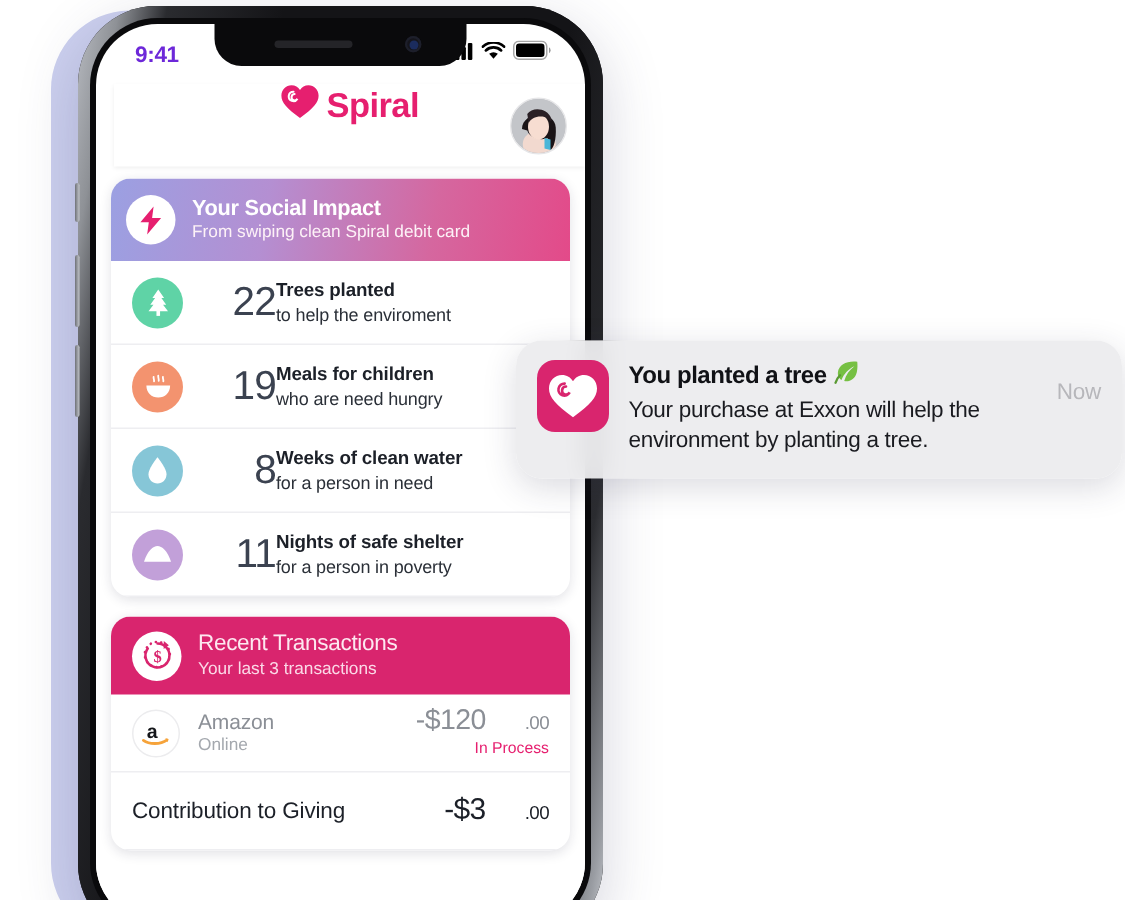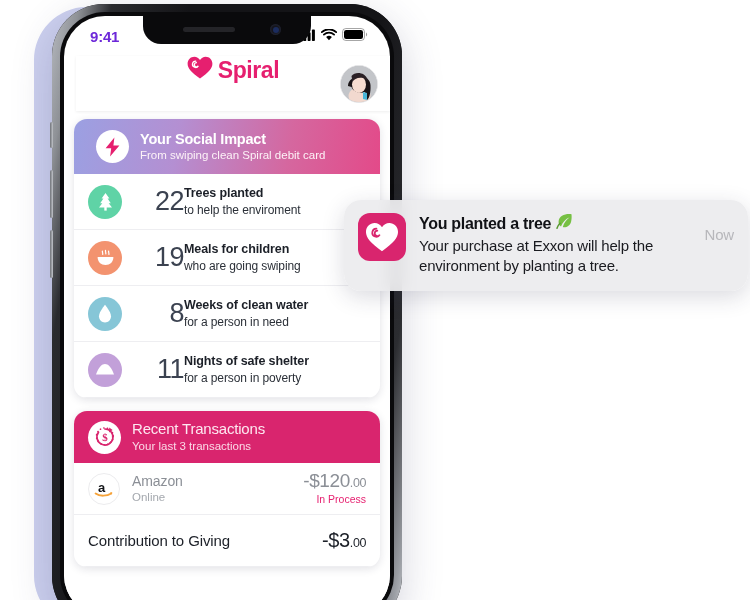--- a/index.html
+++ b/index.html
@@ -202,21 +202,21 @@
     overflow: hidden;
     margin-bottom: 13px;
   }
 
   
   #impact-card-header {
     height: 55px;
     background: linear-gradient(100deg, #9ba0e2 0%, #b48fd2 34%, #d5679f 70%, #e34a89 100%);
     display: flex;
     align-items: center;
-    padding: 0 22px;
+    padding: 0 10px;
     box-sizing: border-box;
     gap: 11px;
   }
   .header-badge {
     width: 33px;
     height: 33px;
     border-radius: 50%;
     background: #fff;
     display: flex;
     align-items: center;
@@ -341,34 +341,34 @@
     color: #a4a8ae;
     line-height: 1.35;
   }
   .tx-right { text-align: right; }
   .tx-amount {
     font-size: 19px;
     color: #8b8f96;
     letter-spacing: -0.4px;
     line-height: 1.15;
   }
-  .tx-amount .cents { font-size: 12.5px; }
+  .tx-amount .cents { font-size: 12.5px; margin-left: 26px; }
   .tx-status {
     font-size: 10.5px;
     color: #e61f6f;
     line-height: 1.4;
   }
   .tx-row.dark .tx-merchant { color: #1c2028; font-size: 15px; }
   .tx-row.dark .tx-amount { color: #1c2028; font-size: 20px; }
 
   
   #notification {
     position: absolute;
     left: 344px;
-    top: 200px;
+    top: 227px;
     width: 404px;
     border-radius: 17px;
     background: #ececeeee;
     backdrop-filter: blur(8px);
     box-shadow: 0 6px 22px rgba(40,40,70,0.17);
     padding: 13px 14px 15px 14px;
     box-sizing: border-box;
     display: flex;
     gap: 13px;
     z-index: 60;
@@ -513,21 +513,21 @@
               <svg width="19" height="18" viewBox="0 0 19 18">
                 <path d="M6.4 2.2 C 6.2 3.5 6.9 3.9 6.7 5.3" stroke="#fff" stroke-width="1.2" fill="none" stroke-linecap="round"></path>
                 <path d="M9.5 1.4 C 9.3 2.9 10 3.3 9.8 4.9" stroke="#fff" stroke-width="1.2" fill="none" stroke-linecap="round"></path>
                 <path d="M12.6 2.2 C 12.4 3.5 13.1 3.9 12.9 5.3" stroke="#fff" stroke-width="1.2" fill="none" stroke-linecap="round"></path>
                 <path d="M1.6 8 L17.4 8 C 17.4 13 14 16 9.5 16 C 5 16 1.6 13 1.6 8 Z" fill="#fff"></path>
               </svg>
             </div>
             <div class="impact-value">19</div>
             <div>
               <div class="impact-label-main">Meals for children</div>
-              <div class="impact-label-sub">who are going swiping</div>
+              <div class="impact-label-sub">who are need hungry</div>
             </div>
           </div>
 
           <div class="impact-row">
             <div class="impact-icon" style="background:#86c6d7">
               <svg width="14" height="19" viewBox="0 0 14 19">
                 <path d="M7 0.8 C 7 0.8 13 8 13 12.2 C 13 15.8 10.3 18.4 7 18.4 C 3.7 18.4 1 15.8 1 12.2 C 1 8 7 0.8 7 0.8 Z" fill="#fff"></path>
               </svg>
             </div>
             <div class="impact-value">8</div>

